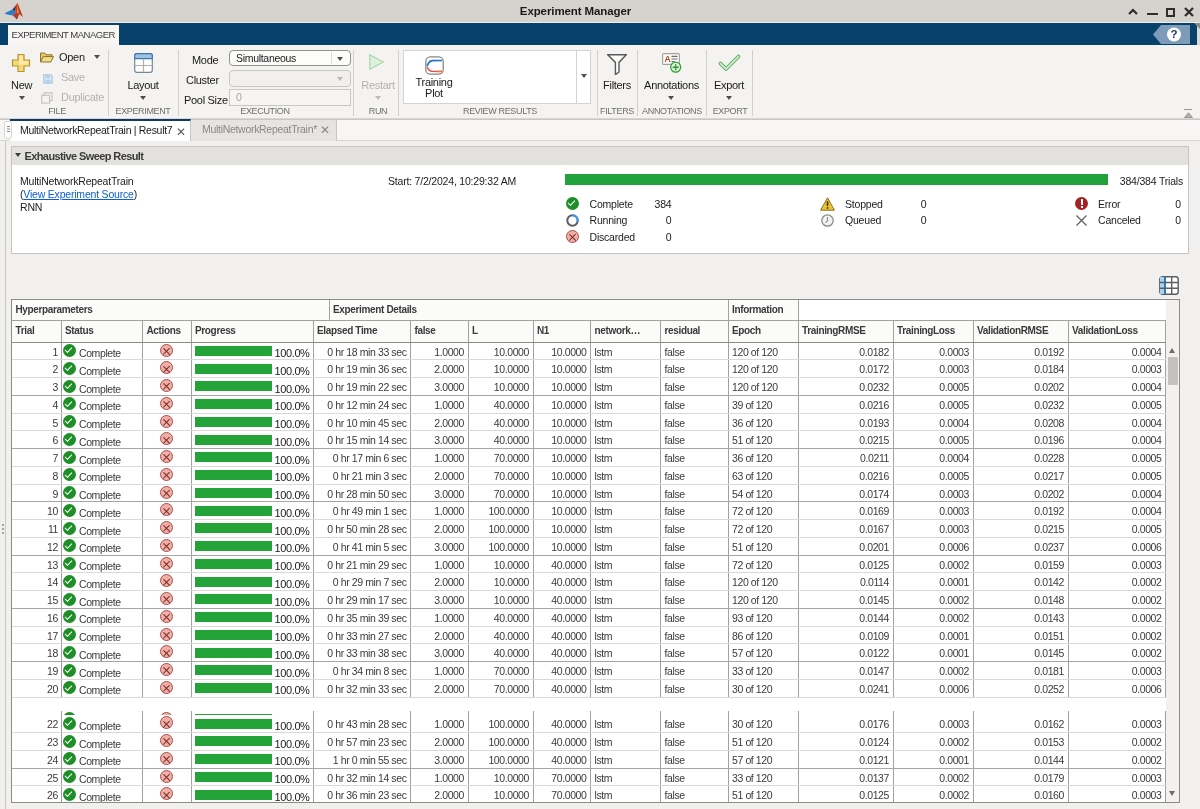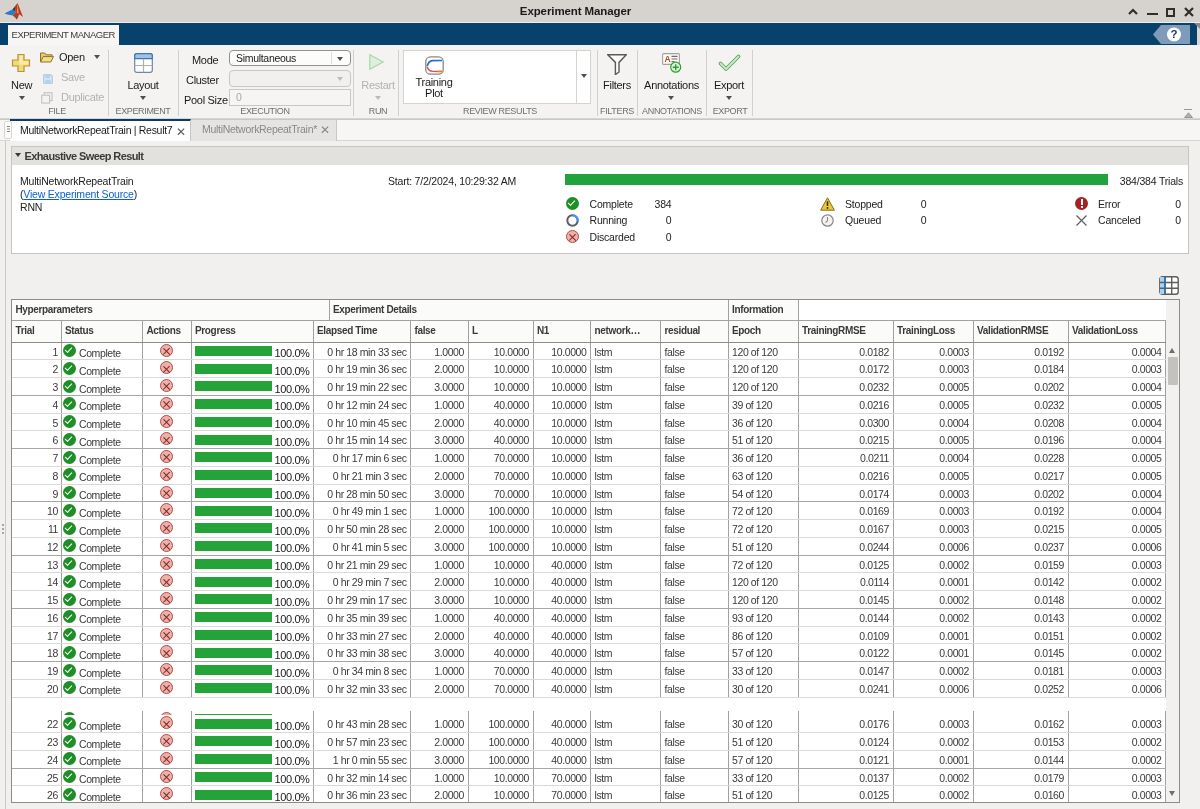--- a/index.html
+++ b/index.html
@@ -396,21 +396,21 @@
           <div class="pgbar"></div>
           <div class="pgtxt">100.0%</div>
         </div>
         <div class="c num" style="width:97.5px">0 hr 10 min 45 sec</div>
         <div class="c num" style="width:57.5px">2.0000</div>
         <div class="c num" style="width:65.0px">40.0000</div>
         <div class="c num" style="width:57.5px">10.0000</div>
         <div class="c lft" style="width:70px">lstm</div>
         <div class="c lft" style="width:67.5px">false</div>
         <div class="c lft" style="width:70.0px">36 of 120</div>
-        <div class="c num" style="width:95.0px">0.0300</div>
+        <div class="c num" style="width:95.0px">0.0193</div>
         <div class="c num" style="width:80.0px">0.0004</div>
         <div class="c num" style="width:95.0px">0.0208</div>
         <div class="c num" style="width:97.5px">0.0004</div>
       </div>
 <div class="trow dr dr3" style="top:131.75px;height:17.75px;line-height:18.35px">
         <div class="c num" style="width:49.5px;padding-right:2.5px">6</div>
         <div class="c" style="width:81.5px">
           <div class="okc" style="left:1px;top:1.7px"></div>
           <span style="position:absolute;left:17.5px;top:1.5px">Complete</span>
         </div>
@@ -571,21 +571,21 @@
           <div class="pgbar"></div>
           <div class="pgtxt">100.0%</div>
         </div>
         <div class="c num" style="width:97.5px">0 hr 41 min 5 sec</div>
         <div class="c num" style="width:57.5px">3.0000</div>
         <div class="c num" style="width:65.0px">100.0000</div>
         <div class="c num" style="width:57.5px">10.0000</div>
         <div class="c lft" style="width:70px">lstm</div>
         <div class="c lft" style="width:67.5px">false</div>
         <div class="c lft" style="width:70.0px">51 of 120</div>
-        <div class="c num" style="width:95.0px">0.0244</div>
+        <div class="c num" style="width:95.0px">0.0201</div>
         <div class="c num" style="width:80.0px">0.0006</div>
         <div class="c num" style="width:95.0px">0.0237</div>
         <div class="c num" style="width:97.5px">0.0006</div>
       </div>
 <div class="trow dr" style="top:256.0px;height:17.75px;line-height:18.35px">
         <div class="c num" style="width:49.5px;padding-right:2.5px">13</div>
         <div class="c" style="width:81.5px">
           <div class="okc" style="left:1px;top:1.7px"></div>
           <span style="position:absolute;left:17.5px;top:1.5px">Complete</span>
         </div>

